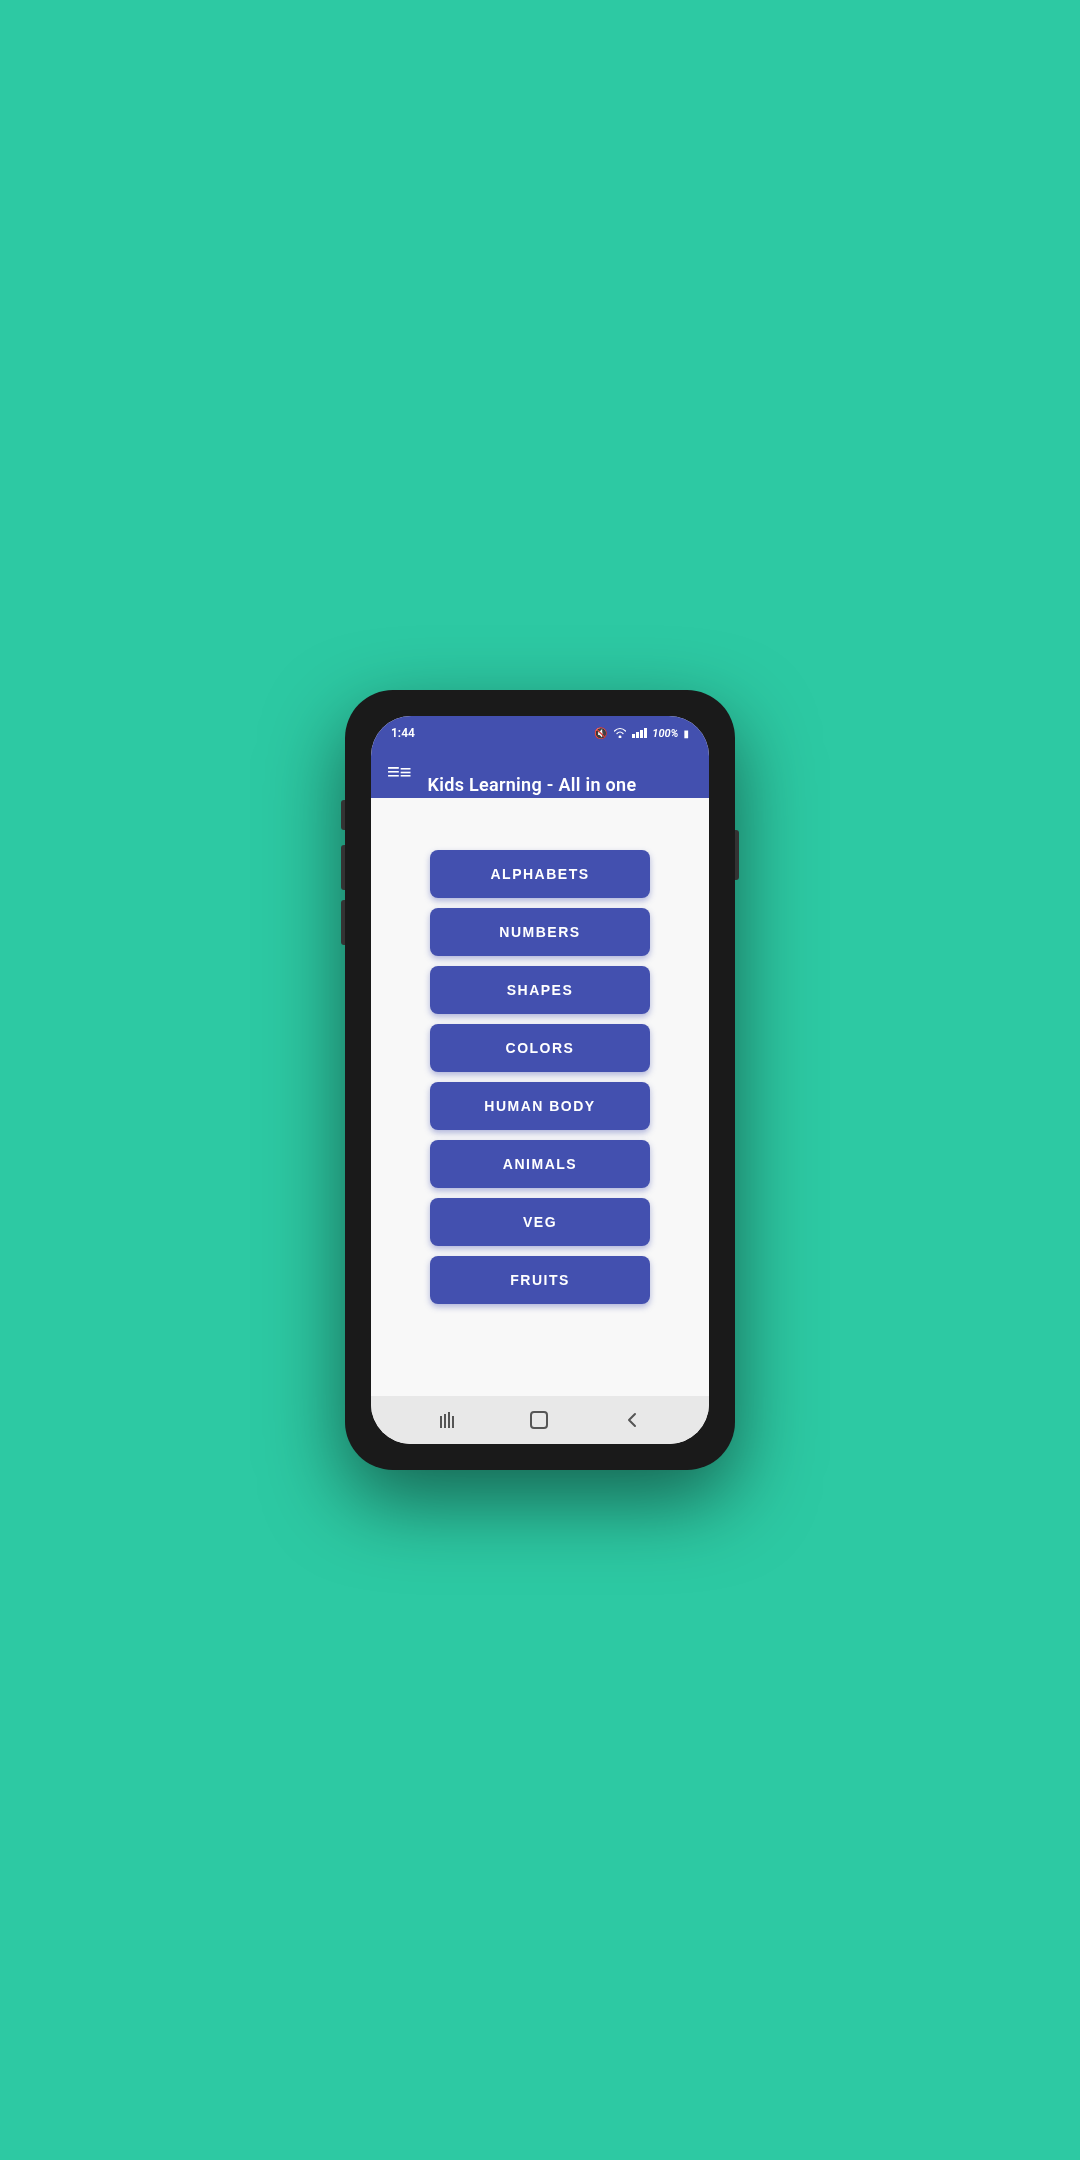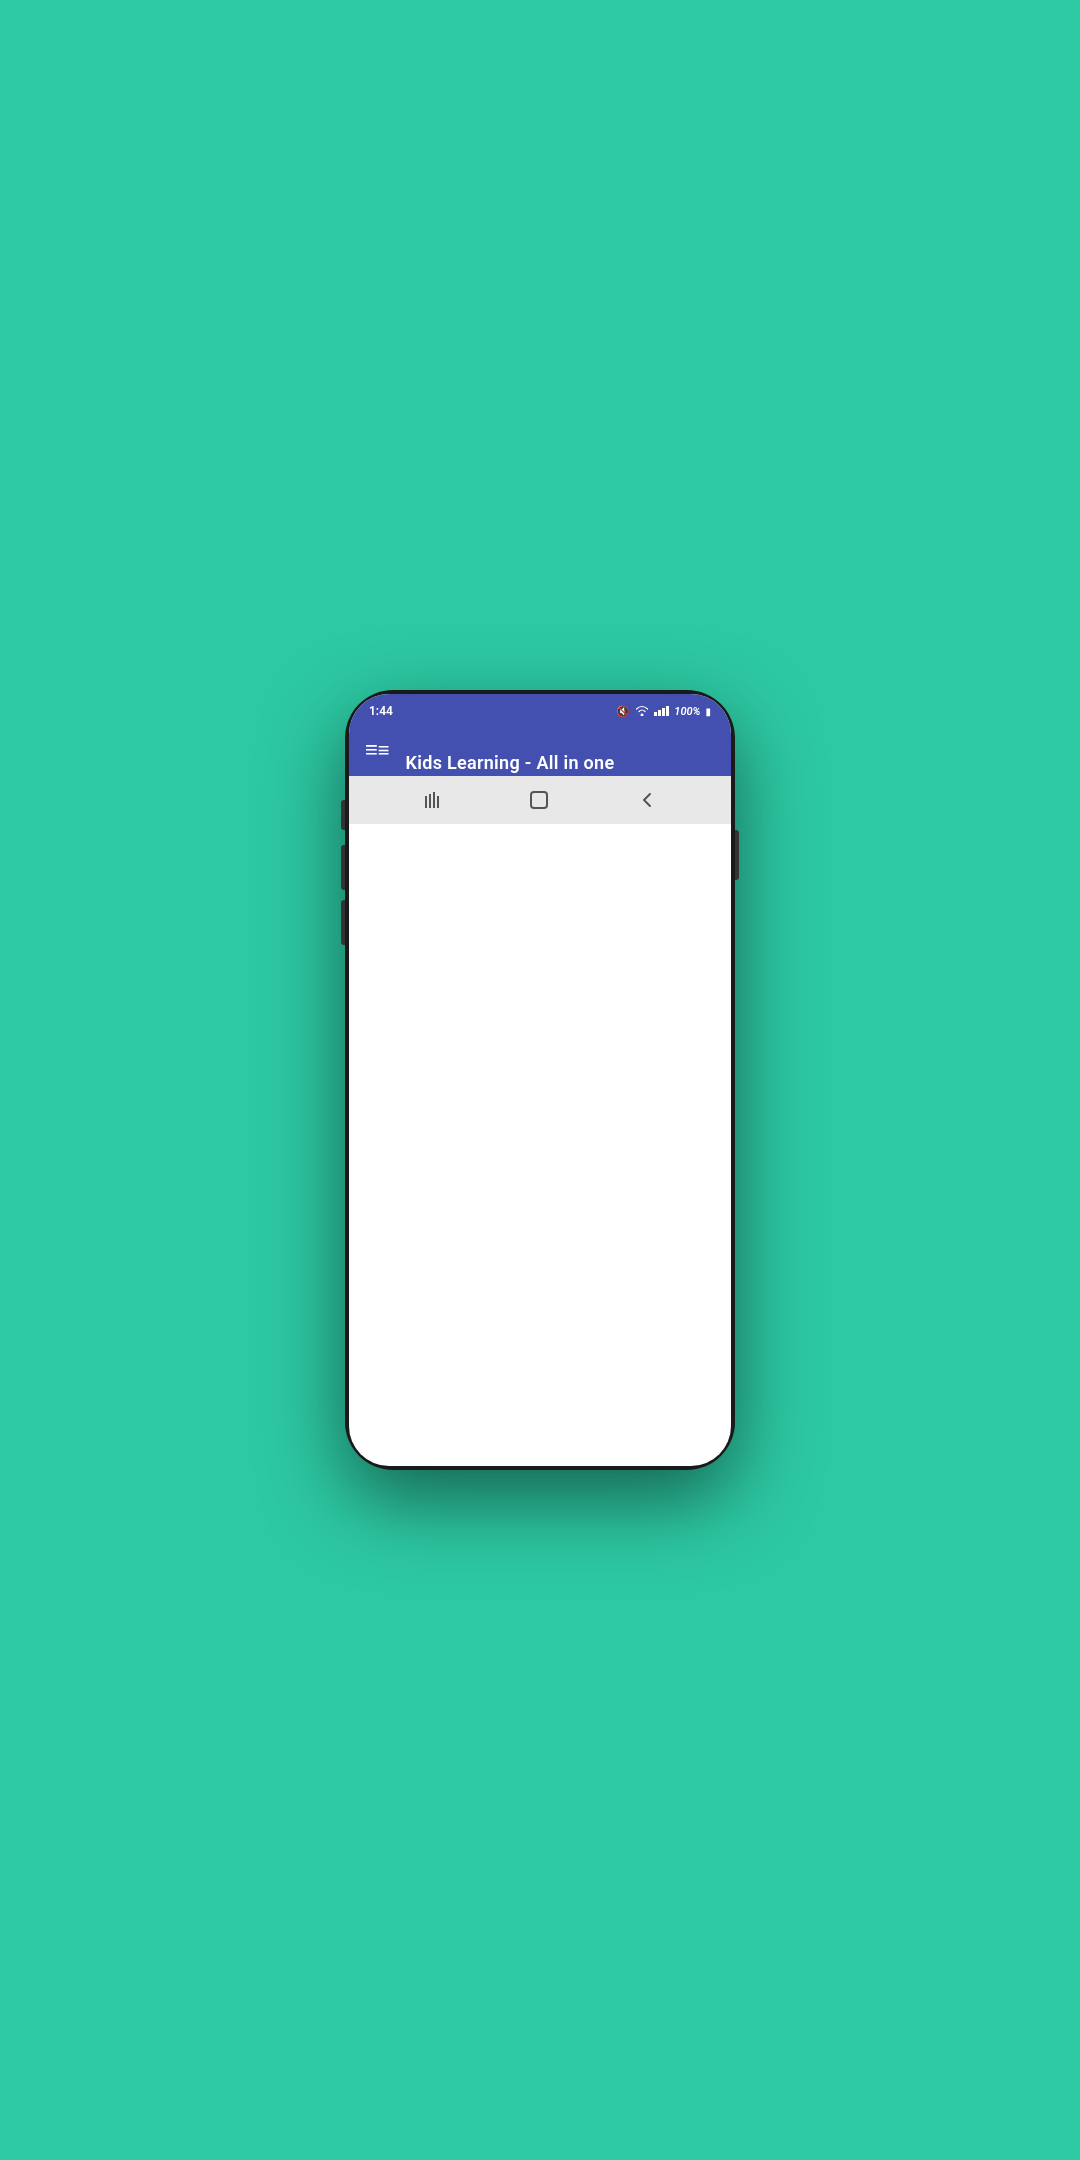--- a/index.html
+++ b/index.html
@@ -11,21 +11,21 @@
       align-items: center;
       min-height: 100vh;
       font-family: 'Roboto', Arial, sans-serif;
     }
 
     .phone-outer {
       width: 390px;
       height: 780px;
       background: #1a1a1a;
       border-radius: 48px;
-      padding: 4px;
+      padding: 26px;
       position: relative;
       box-shadow: 0 30px 80px rgba(0,0,0,0.5);
     }
 
     .phone-inner {
       width: 100%;
       height: 100%;
       background: #fff;
       border-radius: 40px;
       overflow: hidden;
@@ -245,20 +245,33 @@
         <span class="battery">100%</span>
         <span style="color:white;font-size:10px;">▮</span>
       </div>
     </div>
 
     <div class="app-bar">
       <span class="menu-icon icon-menu">≡</span>
       <span class="app-title">Kids Learning - All in one</span>
     </div>
 
+    <div class="main-content">
+      <div class="menu-buttons">
+
+      <button class="menu-btn">ALPHABETS</button>
+          <button class="menu-btn">NUMBERS</button>
+          <button class="menu-btn">SHAPES</button>
+          <button class="menu-btn">COLORS</button>
+          <button class="menu-btn">HUMAN BODY</button>
+          <button class="menu-btn">ANIMALS</button>
+          <button class="menu-btn">VEG</button>
+          <button class="menu-btn">FRUITS</button>
+        </div>
+    </div>
 
     <div class="nav-bar">
       <div class="nav-icon">
         <svg width="18" height="18" viewBox="0 0 18 18" fill="none">
           <rect x="2" y="5" width="2" height="12" fill="#555"></rect>
           <rect x="6" y="3" width="2" height="14" fill="#555"></rect>
           <rect x="10" y="1" width="2" height="16" fill="#555"></rect>
           <rect x="14" y="5" width="2" height="12" fill="#555"></rect>
         </svg>
       </div>

